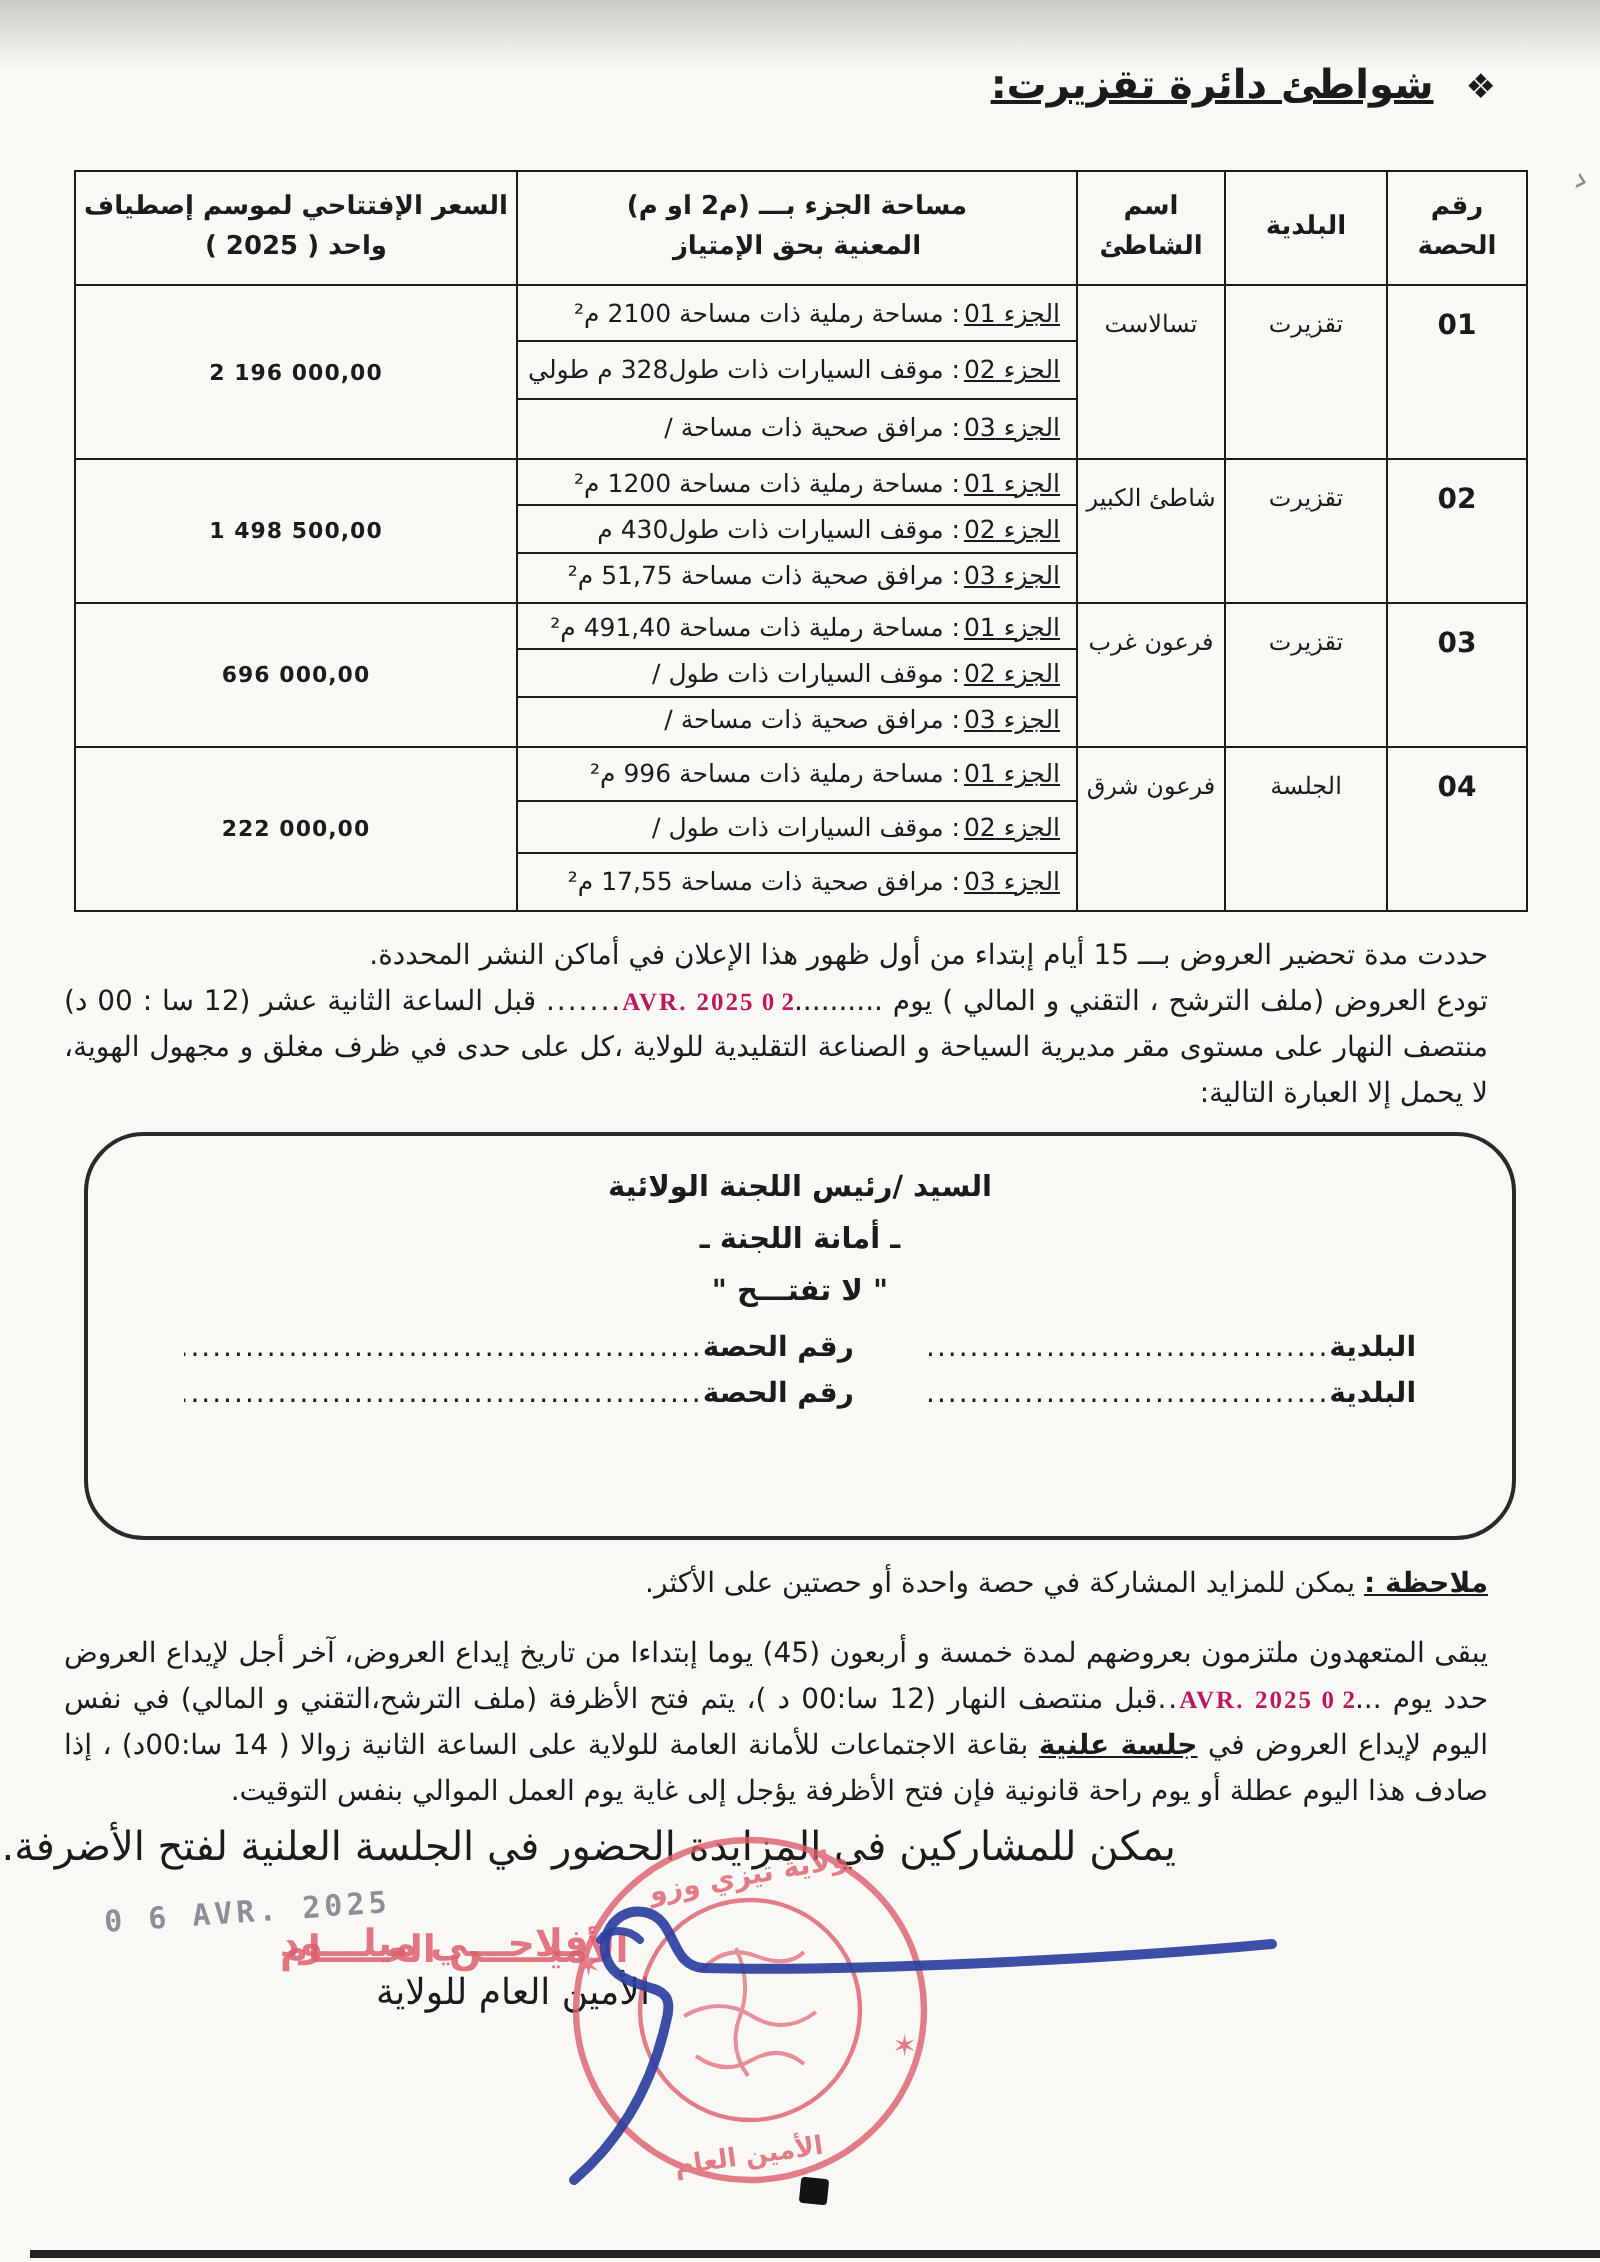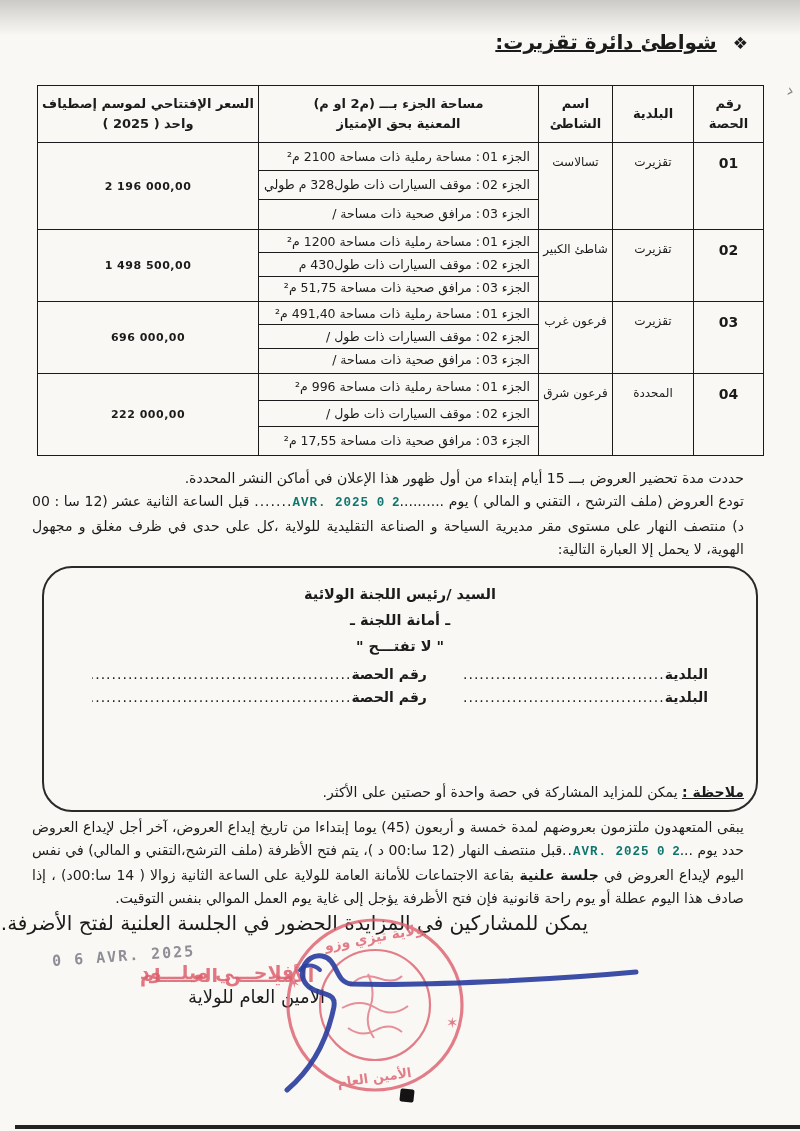--- a/index.html
+++ b/index.html
@@ -27,43 +27,43 @@
   tr.hdr{ height:57px; }
   tr.r1{ height:87px; } tr.r2{ height:72px; } tr.r3{ height:72px; } tr.r4{ height:82px; }
   td.cell-top{ vertical-align:top; text-align:center; padding-top:10px; font-size:12px; line-height:1.5; }
   td.lot{ font-weight:bold; font-size:14px; direction:ltr; }
   td.price{ vertical-align:middle; text-align:center; font-weight:bold; font-size:11px; direction:ltr; letter-spacing:.5px; }
   td.area{ padding:0; vertical-align:top; }
   .parts{ display:flex; flex-direction:column; width:100%; }
   .r1 .parts{ height:84px; } .r2 .parts{ height:69px; } .r3 .parts{ height:69px; } .r4 .parts{ height:79px; }
   .part{ flex:1; display:flex; align-items:center; padding-right:8px; font-size:12.5px; white-space:nowrap; border-bottom:1.2px solid #1b1b1b; direction:rtl; }
   .part:last-child{ border-bottom:none; }
-  .part .lbl{ margin-left:2px;text-align:center; }
+  .part .lbl{ text-decoration:underline; margin-left:2px;text-align:center; }
 
   
   .para{ position:absolute; left:32px; width:712px; direction:rtl; text-align:justify; font-size:14px; line-height:23px; }
   .block1{ top:467px; }
-  .stamp-inline{ color:#0f766e; font-family:Liberation Mono, monospace; font-size:12.5px; font-weight:bold; letter-spacing:1px; white-space:nowrap; }
+  .stamp-inline{ color:#be185d; font-family:Liberation Serif, serif; font-size:12.5px; font-weight:bold; letter-spacing:1px; white-space:nowrap; }
   .dots{ letter-spacing:1px; }
 
   
-  .env-box{ position:absolute; top:566px; left:42px; width:716px; height:246px;
+  .env-box{ position:absolute; top:566px; left:42px; width:716px; height:204px;
     border:2px solid #2a2a2a; border-radius:30px; padding-top:13px; direction:rtl; }
   .env-box .line{ text-align:center; font-weight:bold; font-size:14.5px; line-height:26px; }
   .fill-line{ display:flex; direction:rtl; align-items:baseline; padding:0 48px; margin-top:7px; font-size:14px; }
   .fill-line .lab{ font-weight:bold; white-space:nowrap; }
   .fill-line .gap{ width:34px; flex:none; }
   .fill-line .dots{ overflow:hidden; white-space:nowrap; }
 
   
   .note{ position:absolute; top:784px; right:56px; direction:rtl; font-size:14px; }
   .note .nl{ font-weight:bold; text-decoration:underline; }
 
   .block3{ top:816px; }
-  .b-u{ font-weight:bold; }
+  .b-u{ font-weight:bold; text-decoration:underline; }
   .p4{ position:absolute; top:911px; right:212px; direction:rtl; font-size:20px; white-space:nowrap; }
 
   
   .date-stamp-bottom{ position:absolute; left:52px; top:947px; color:#8f8e97; font-family:"DejaVu Sans Mono", monospace;
     font-size:15px; font-weight:bold; letter-spacing:2px; transform:rotate(-4deg); }
   .sg-title{ position:absolute; left:188px; top:986px; direction:rtl; font-size:18px; font-weight:normal; }
   .red-text{ position:absolute; direction:rtl; color:#dd5f6d; font-weight:bold; font-size:19px; opacity:.85; white-space:nowrap; }
   .red1{ left:140px; top:964px; }
   .red2{ left:140px; top:961px; }
   .round-stamp{ position:absolute; left:280px; top:916px; opacity:.8; }
@@ -178,21 +178,21 @@
                 <span class="lbl">الجزء 03 </span>
                 <span>: مرافق صحية  ذات مساحة /</span>
               </div>
         </div>
       </td>
       <td class="price">696 000,00</td>
     </tr>
 
     <tr class="r4">
       <td class="cell-top lot">04</td>
-      <td class="cell-top">المحددة</td>
+      <td class="cell-top">الجلسة</td>
       <td class="cell-top">فرعون شرق</td>
       <td class="area">
         <div class="parts">
           <div class="part">
                 <span class="lbl">الجزء 01 </span>
                 <span>: مساحة رملية ذات مساحة 996 م²</span>
               </div>
           <div class="part">
                 <span class="lbl">الجزء 02 </span>
                 <span>: موقف السيارات ذات طول /</span>

